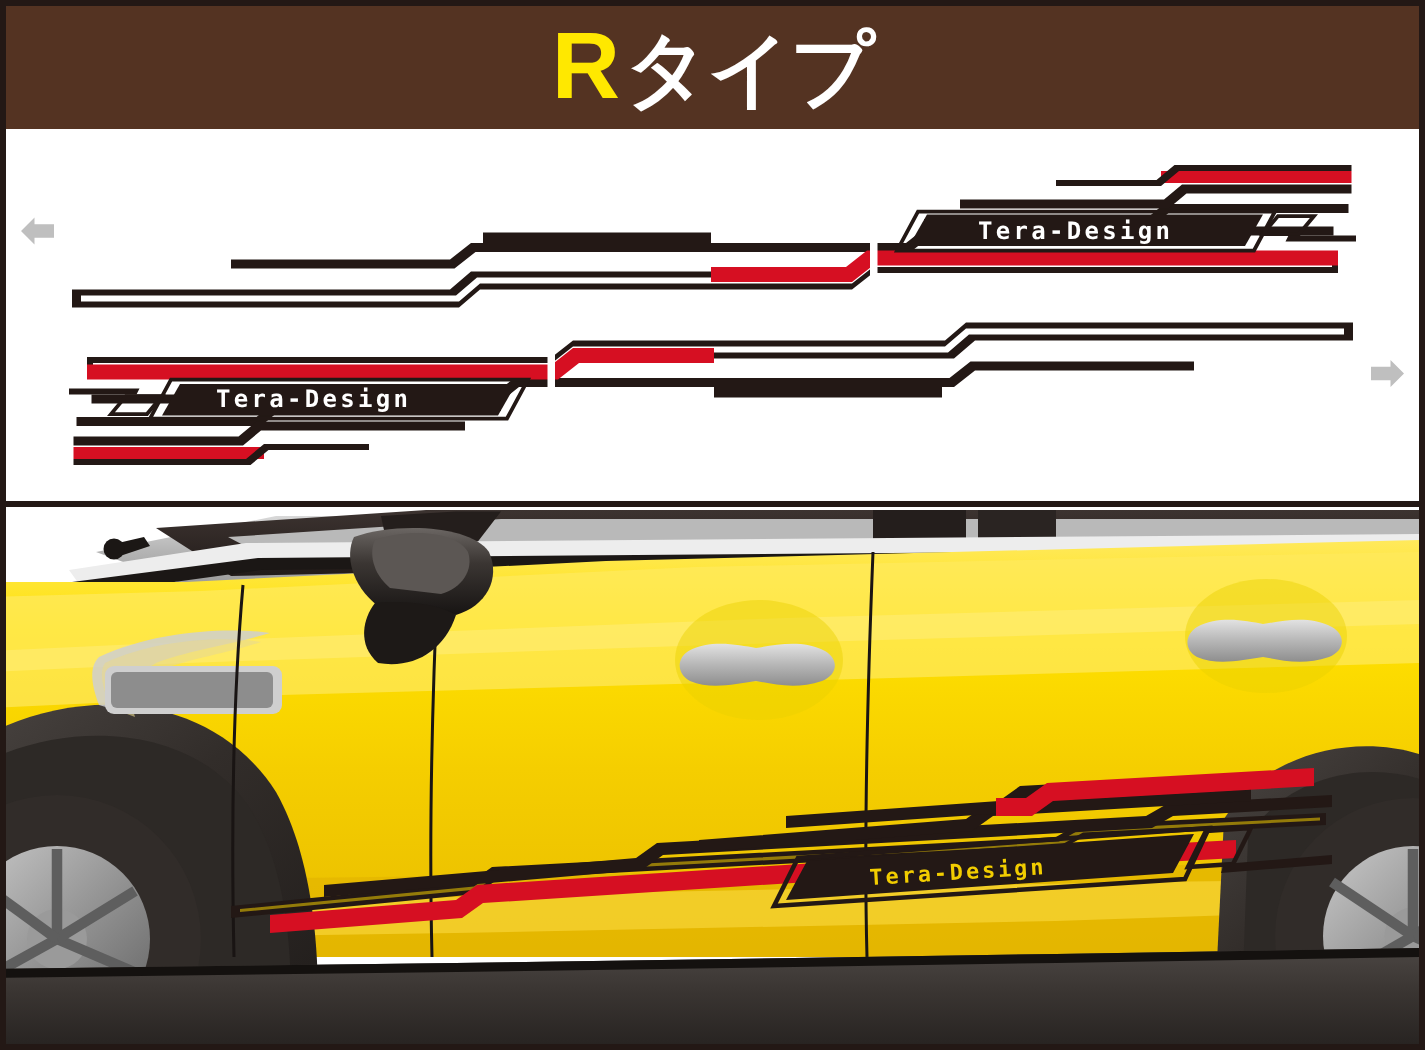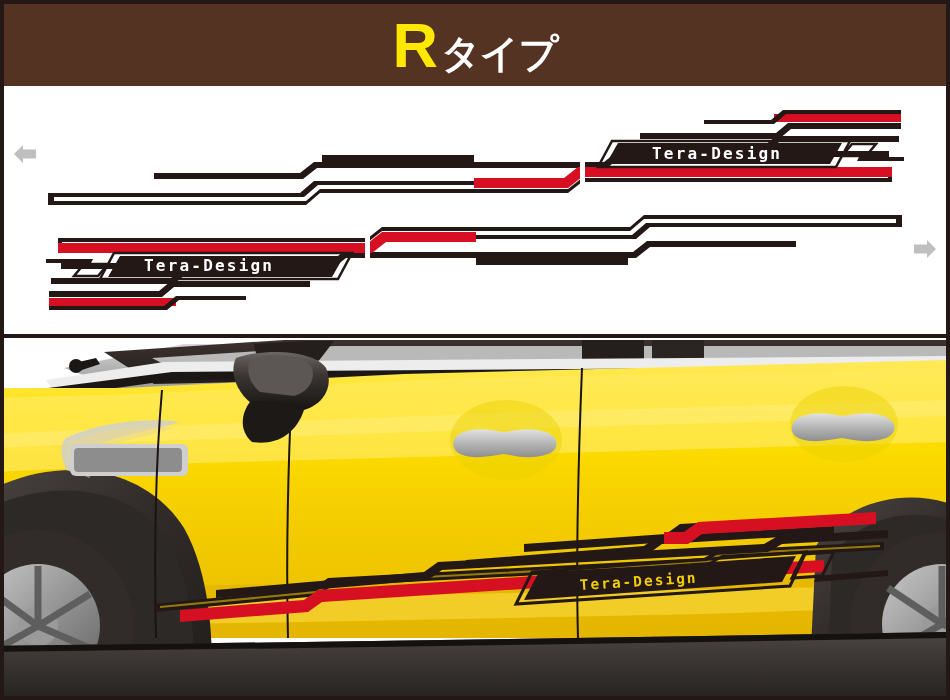--- a/index.html
+++ b/index.html
@@ -43,21 +43,21 @@
   }
   #header-title .letter-r {
     color: #ffe800;
     font-size: 63px;
     font-weight: bold;
     font-family: "Liberation Sans", sans-serif;
     letter-spacing: -1px;
   }
   #header-title .kana {
     color: #ffffff;
-    font-size: 39px;
+    font-size: 55px;
     font-weight: bold;
     font-family: Liberation Mono, monospace;
     margin-left: 4px;
     letter-spacing: -1px;
   }
 
   
   #decal-panel {
     position: absolute;
     left: 0; top: 86px;

